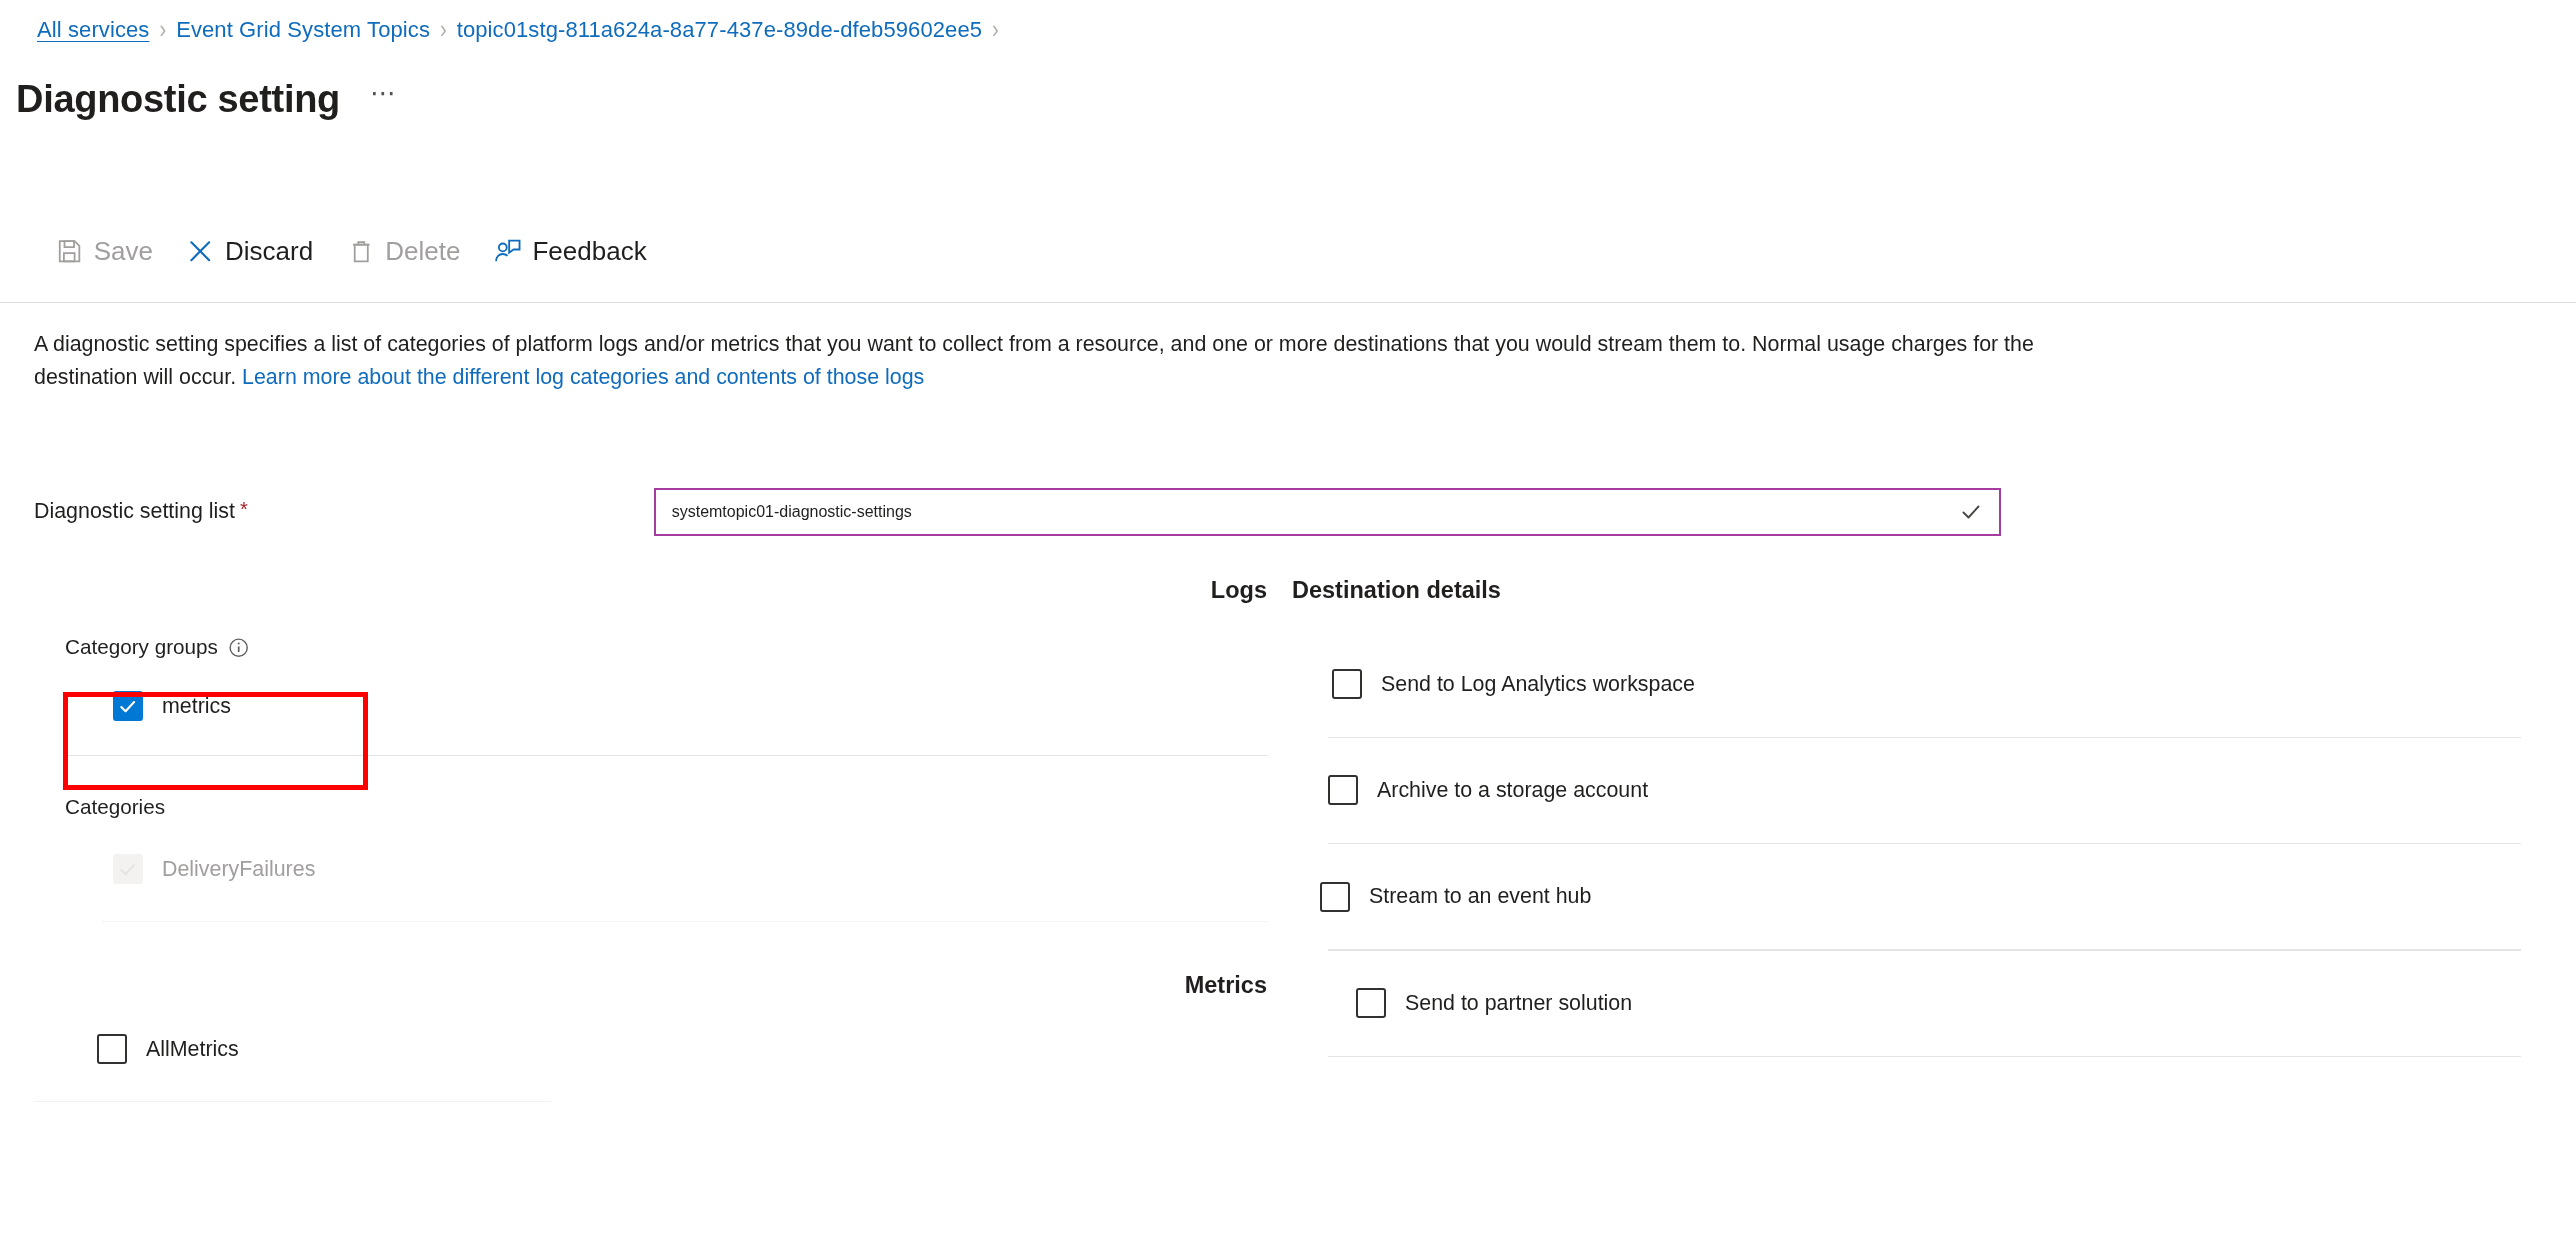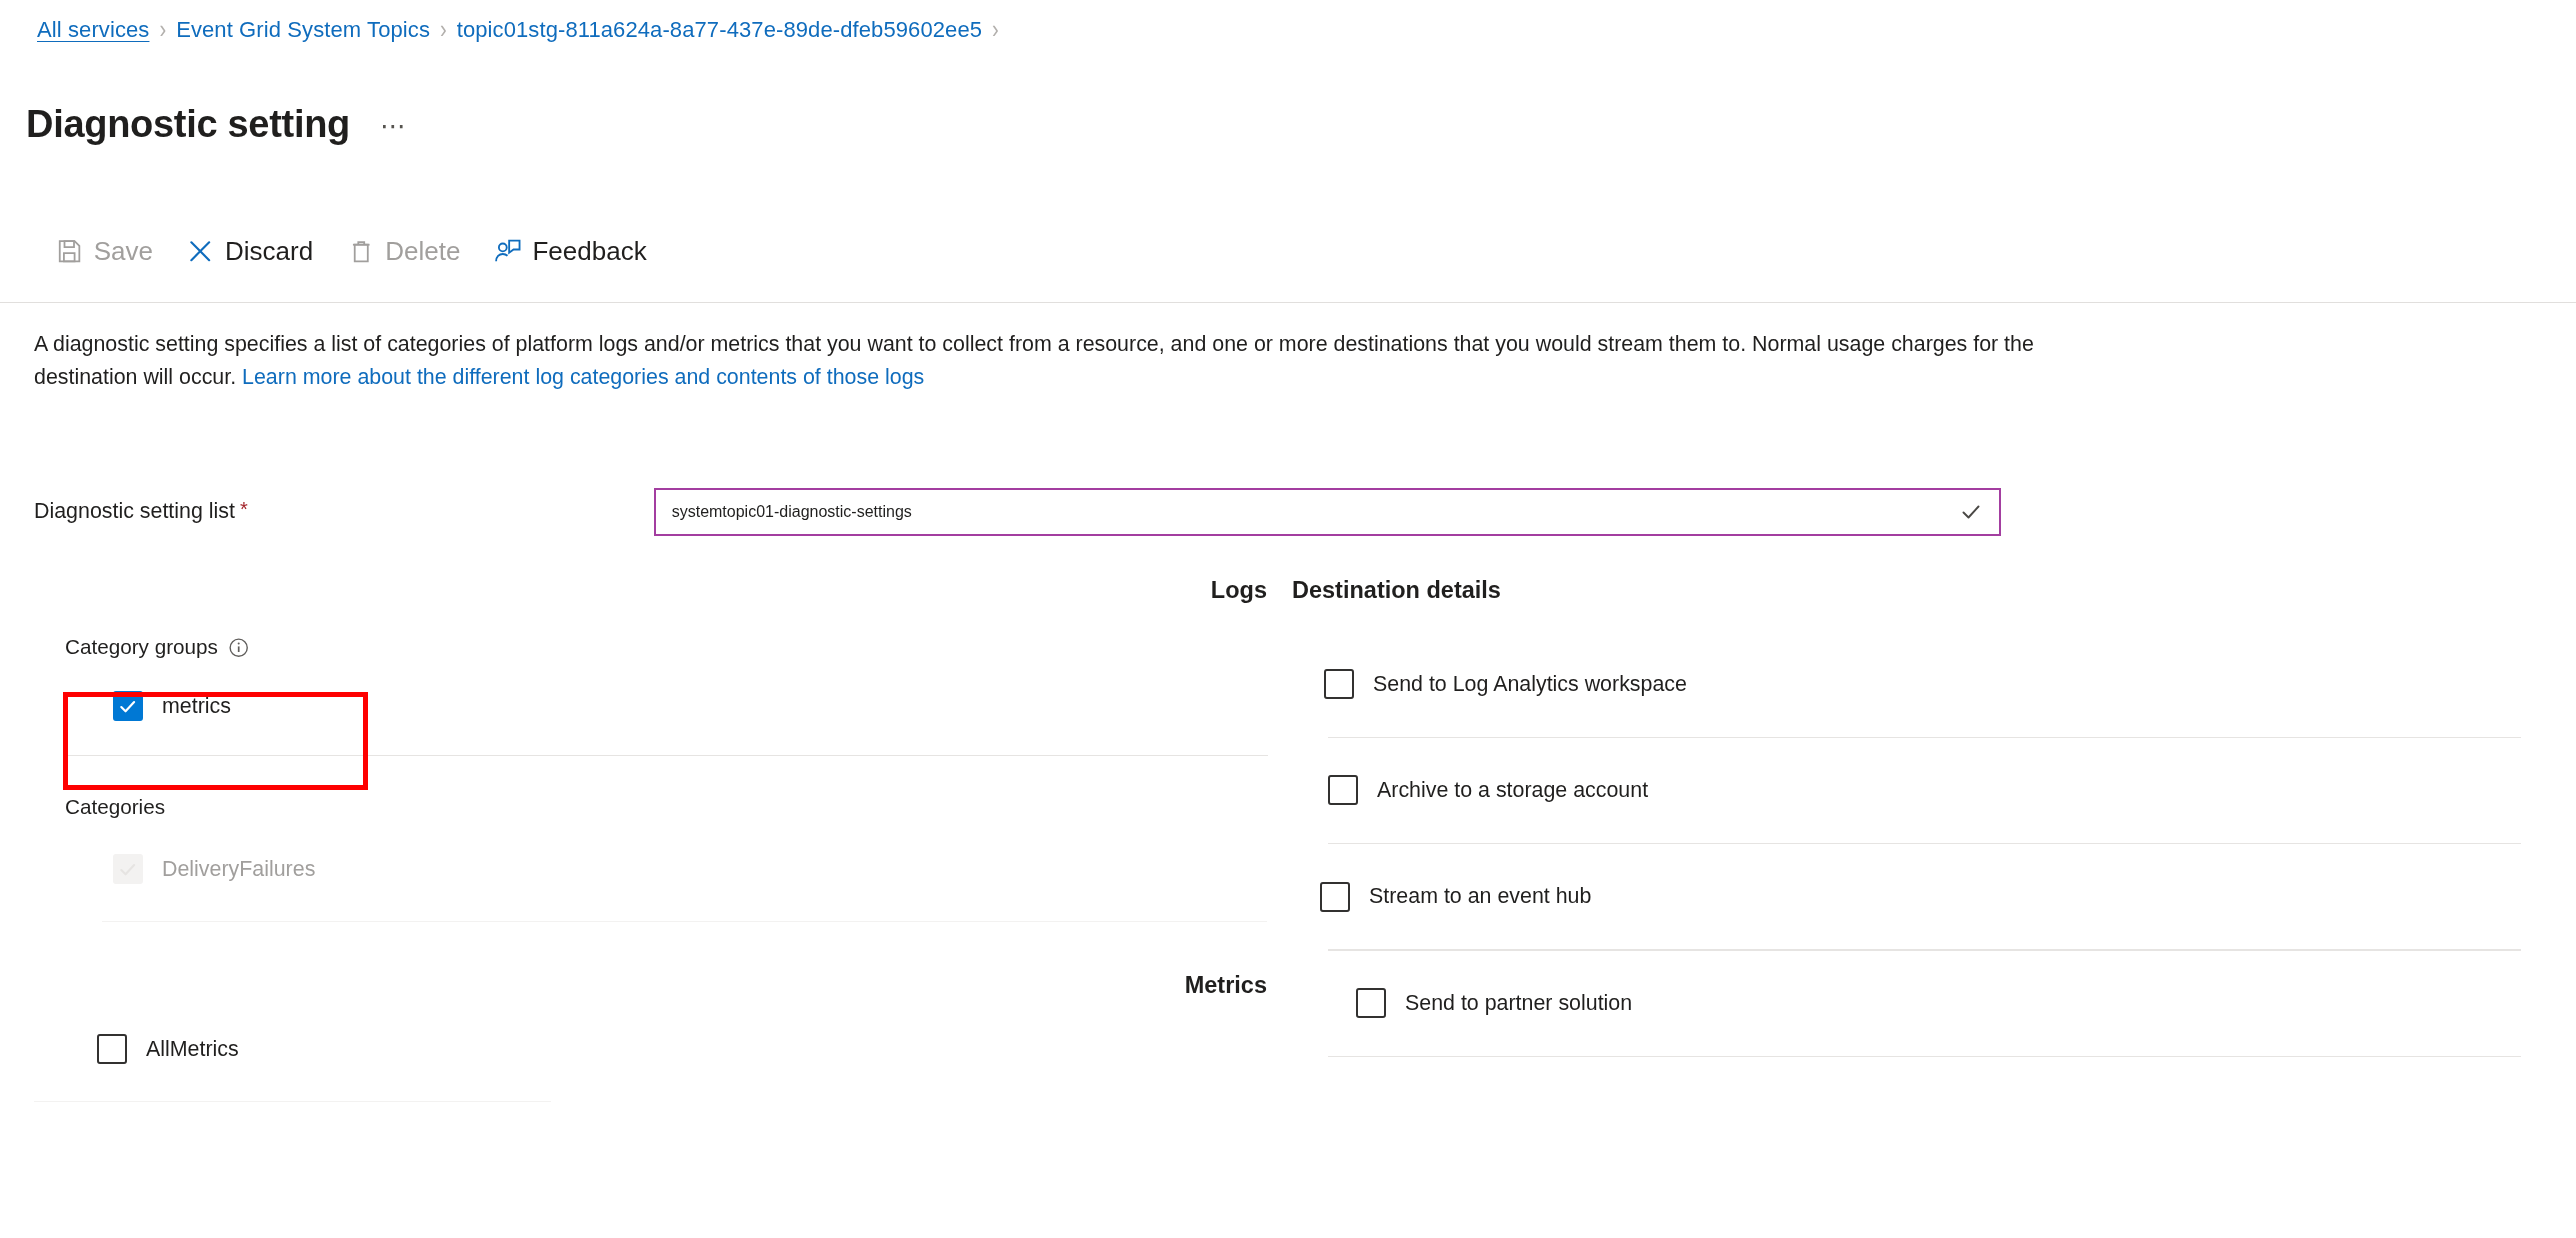--- a/index.html
+++ b/index.html
@@ -44,26 +44,24 @@
     margin: 0 10px;
     font-size: 20px;
     font-weight: 400;
     transform: scaleY(1.25);
     display: inline-block;
   }
 
   
   .page-title-row {
     position: absolute;
-    left: 26px;
+    left: 16px;
     top: 80px;
     display: flex;
-    align-items: flex-end;
     height: 44px;
-    margin-top: 19px;
   }
   .page-title {
     font-size: 38px;
     font-weight: 600;
     color: #201f1e;
     line-height: 1;
     letter-spacing: -0.3px;
   }
   .title-ellipsis {
     margin-left: 30px;
@@ -414,21 +412,21 @@
   </div>
 
   <div class="hr-light" style="margin-top:30px; margin-left:0px; width:517px;"></div>
 
 </div>
 
 <div class="col-right">
 
   <div class="section-head">Destination details</div>
 
-  <div class="cb-row" style="margin-top:60px; margin-left:32px; height:43px;">
+  <div class="cb-row" style="margin-top:60px; margin-left:40px; height:43px;">
     <span class="cb"></span>
     <span class="cb-label">Send to Log Analytics workspace</span>
   </div>
   <div class="hr-mid" style="margin-top:31px; margin-left:36px; width:1193px;"></div>
 
   <div class="cb-row" style="margin-top:31px; margin-left:36px; height:43px;">
     <span class="cb"></span>
     <span class="cb-label">Archive to a storage account</span>
   </div>
   <div class="hr-mid" style="margin-top:31px; margin-left:36px; width:1193px;"></div>

